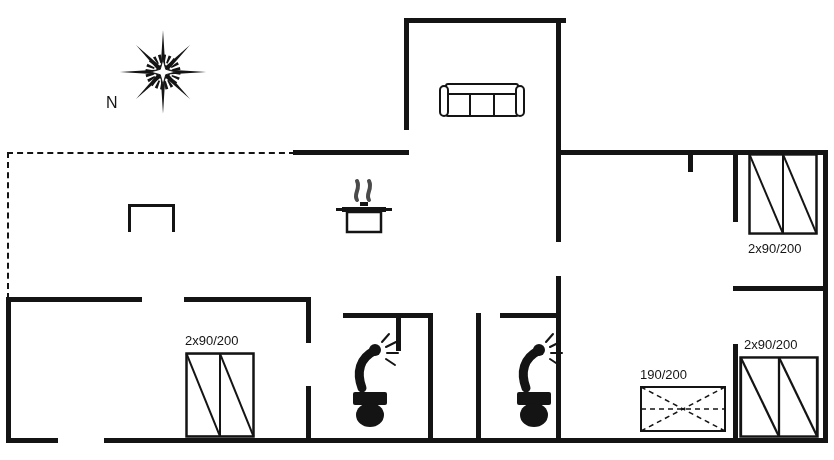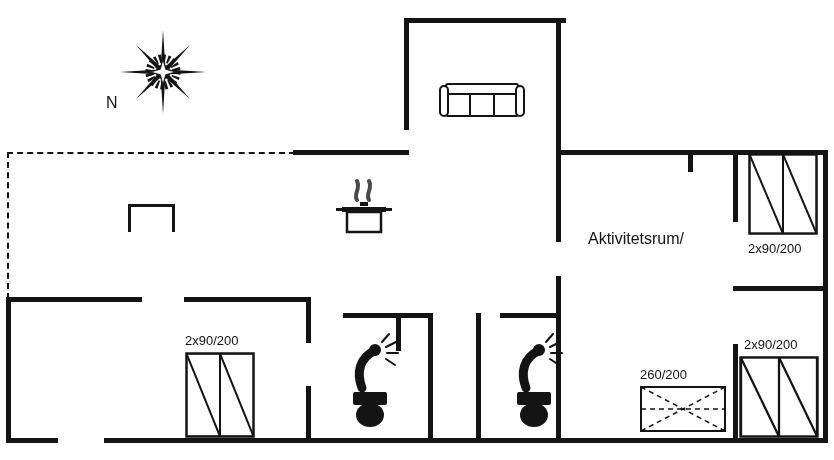--- a/index.html
+++ b/index.html
@@ -160,29 +160,28 @@
     <svg viewBox="0 0 70 84" width="80" height="82" preserveAspectRatio="none">
       <rect x="1.5" y="1.5" width="67" height="81" fill="#ffffff" stroke="#141414" stroke-width="2.5"></rect>
       <g stroke="#141414" stroke-width="2">
         <line x1="35" y1="1.5" x2="35" y2="82.5"></line>
         <line x1="1.5" y1="1.5" x2="35" y2="82.5"></line>
         <line x1="35" y1="1.5" x2="68.5" y2="82.5"></line>
       </g>
     </svg>
   </div>
 
-  <span class="label bed-label" style="left:640px;top:367px;width:86px">260/200</span>
+  <span class="label bed-label" style="left:640px;top:367px;width:86px">190/200</span>
   <div class="icon" style="left:640px;top:386px;width:86px;height:46px">
     <svg viewBox="0 0 86 46" width="86" height="46">
       <rect x="1" y="1" width="84" height="44" fill="#ffffff" stroke="#141414" stroke-width="2"></rect>
       <g stroke="#141414" stroke-width="1.5" stroke-dasharray="5,4">
         <line x1="1" y1="23" x2="85" y2="23"></line>
         <line x1="1" y1="1" x2="85" y2="45"></line>
         <line x1="1" y1="45" x2="85" y2="1"></line>
       </g>
     </svg>
   </div>
 
   <div class="label room-label" style="left:588px;top:226px">
-    <div>Aktivitetsrum/</div>
   </div>
 
 </div>
 
 </body></html>

